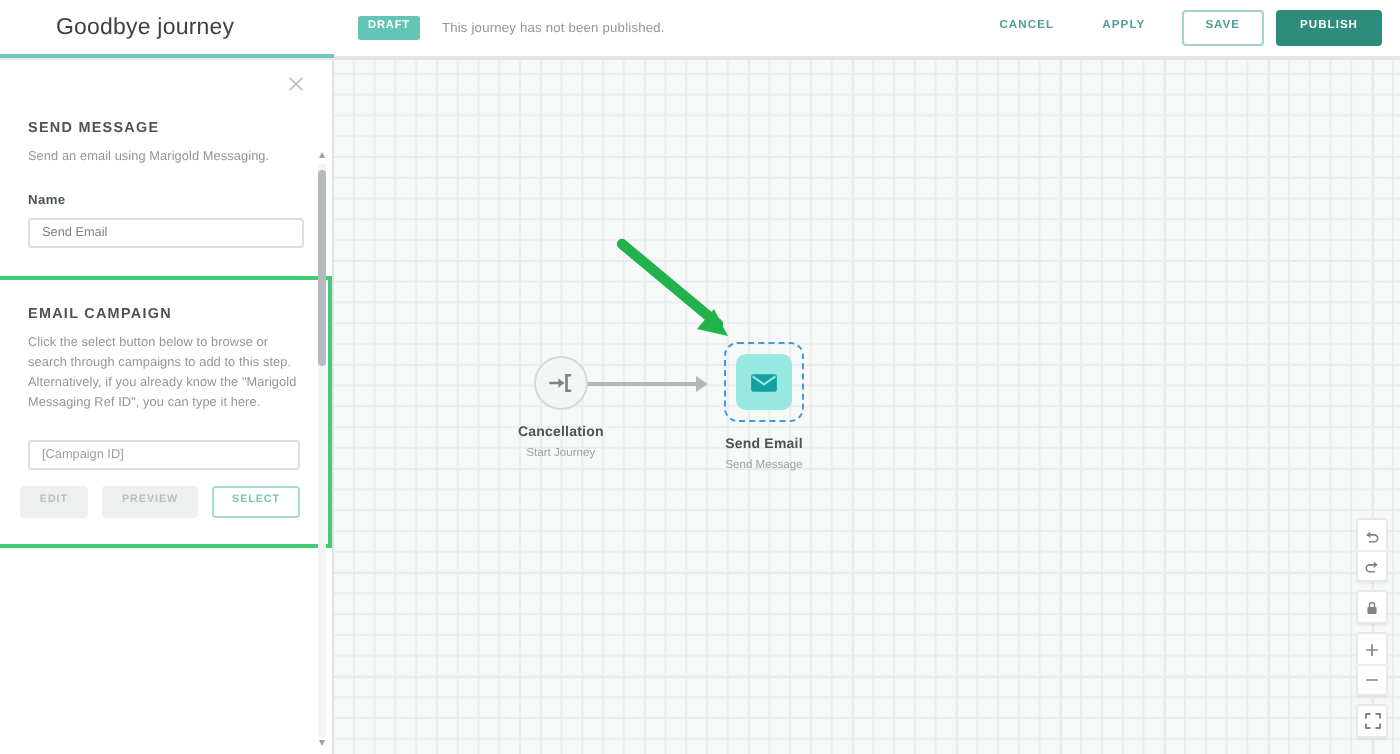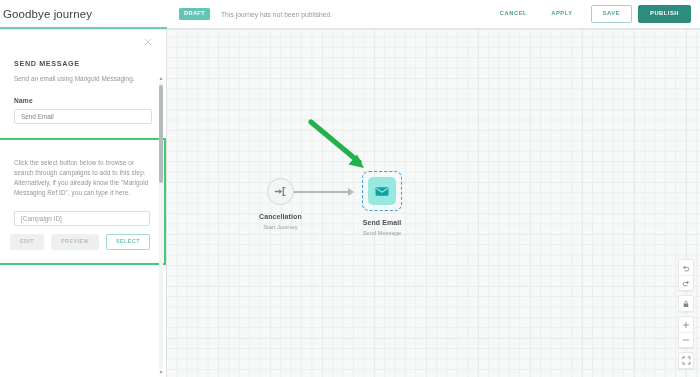--- a/index.html
+++ b/index.html
@@ -15,21 +15,21 @@
   .topbar {
     height: 30px; flex: 0 0 30px;
     display: flex; align-items: stretch;
     background: #ffffff;
     border-bottom: 1px solid #e3e6e6;
     position: relative; z-index: 40;
   }
   .topbar-left {
     width: 167px; flex: 0 0 167px;
     display: flex; align-items: center;
-    padding-left: 3px;
+    padding-left: 28px;
     border-bottom: 2px solid #6fc7bd;
     background: #fff;
   }
   .journey-title {
     font-size: 11.5px; color: #3b4144; letter-spacing: .1px;
   }
   .topbar-right {
     flex: 1; display: flex; align-items: center;
     padding: 0 9px 0 12px;
     border-bottom: 1px solid #e3e6e6;
@@ -245,20 +245,21 @@
       <div class="sb-inner">
 
         <div class="sb-section" style="padding-top:29px;">
           <div class="sec-title">SEND MESSAGE</div>
           <div class="sec-desc">Send an email using Marigold Messaging.</div>
           <div class="field-label">Name</div>
           <div class="field-input filled">Send Email</div>
         </div>
 
         <div class="highlight-box">
+          <div class="sec-title">EMAIL CAMPAIGN</div>
           <div class="sec-desc">Click the select button below to browse or search through campaigns to add to this step. Alternatively, if you already know the "Marigold Messaging Ref ID", you can type it here.</div>
           <div class="field-input" style="margin-top:13px;">[Campaign ID]</div>
           <div class="hl-buttons">
             <button class="mini-btn disabled">EDIT</button>
             <button class="mini-btn disabled">PREVIEW</button>
             <button class="mini-btn outline">SELECT</button>
           </div>
         </div>
 
 

